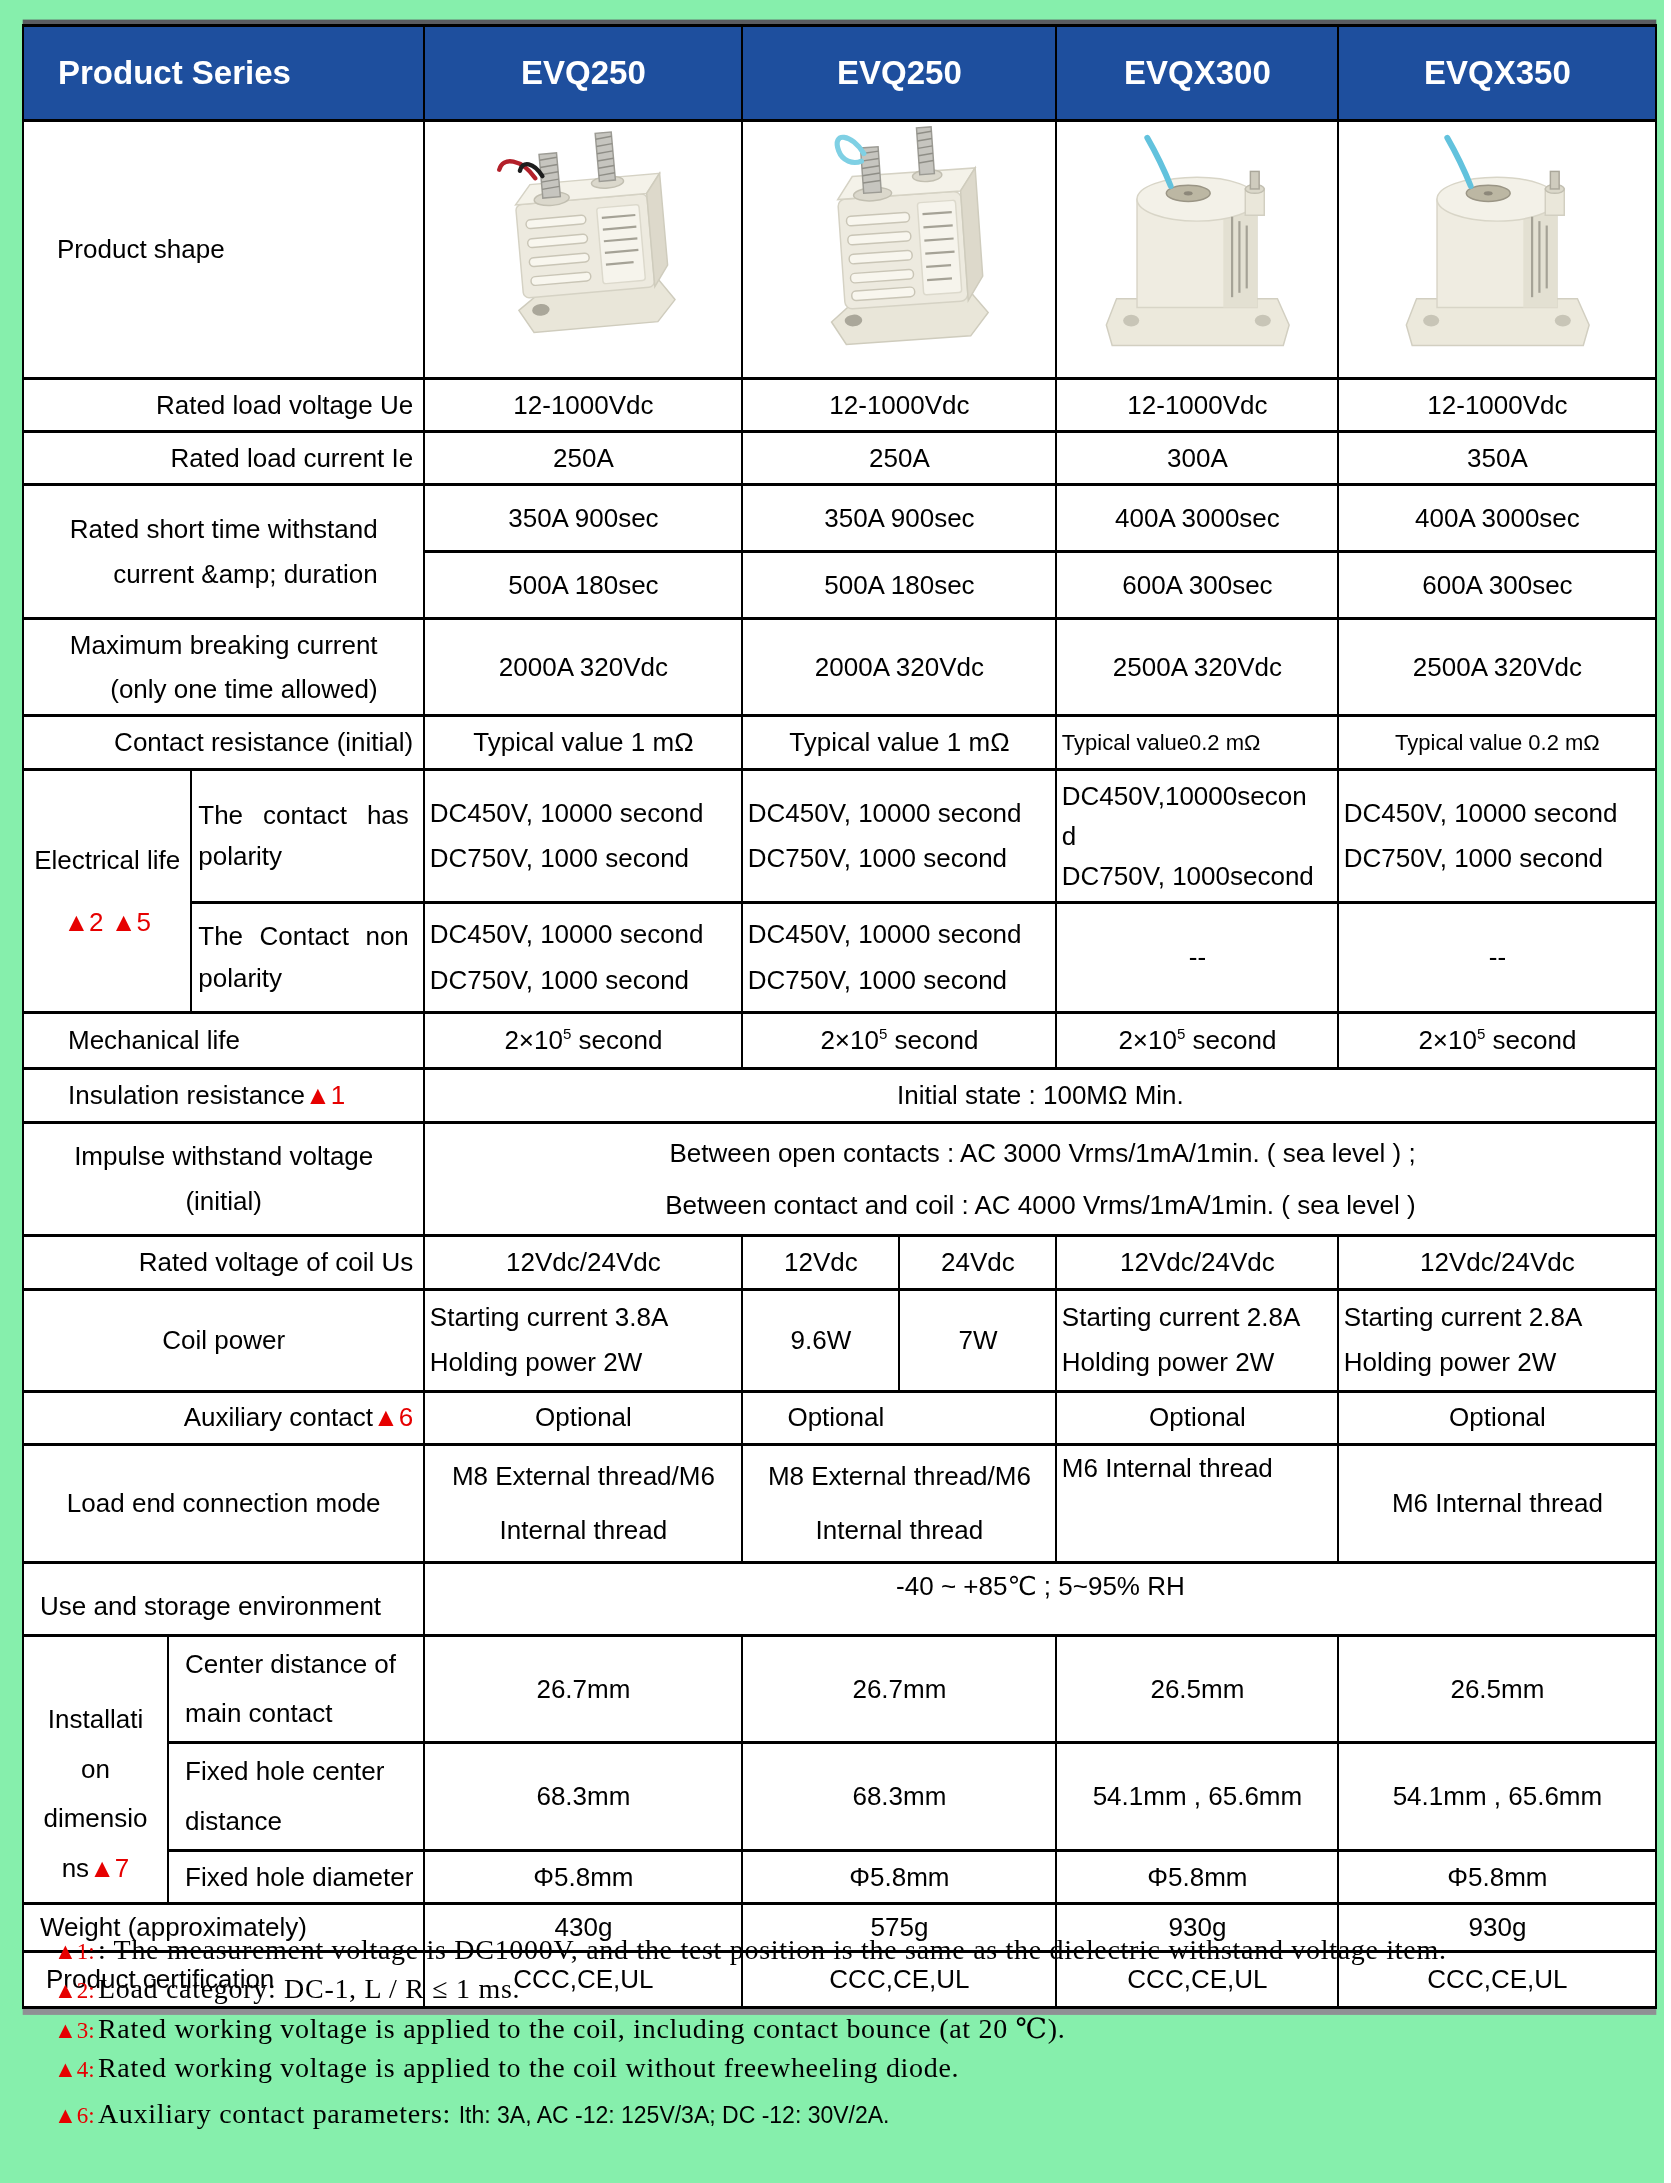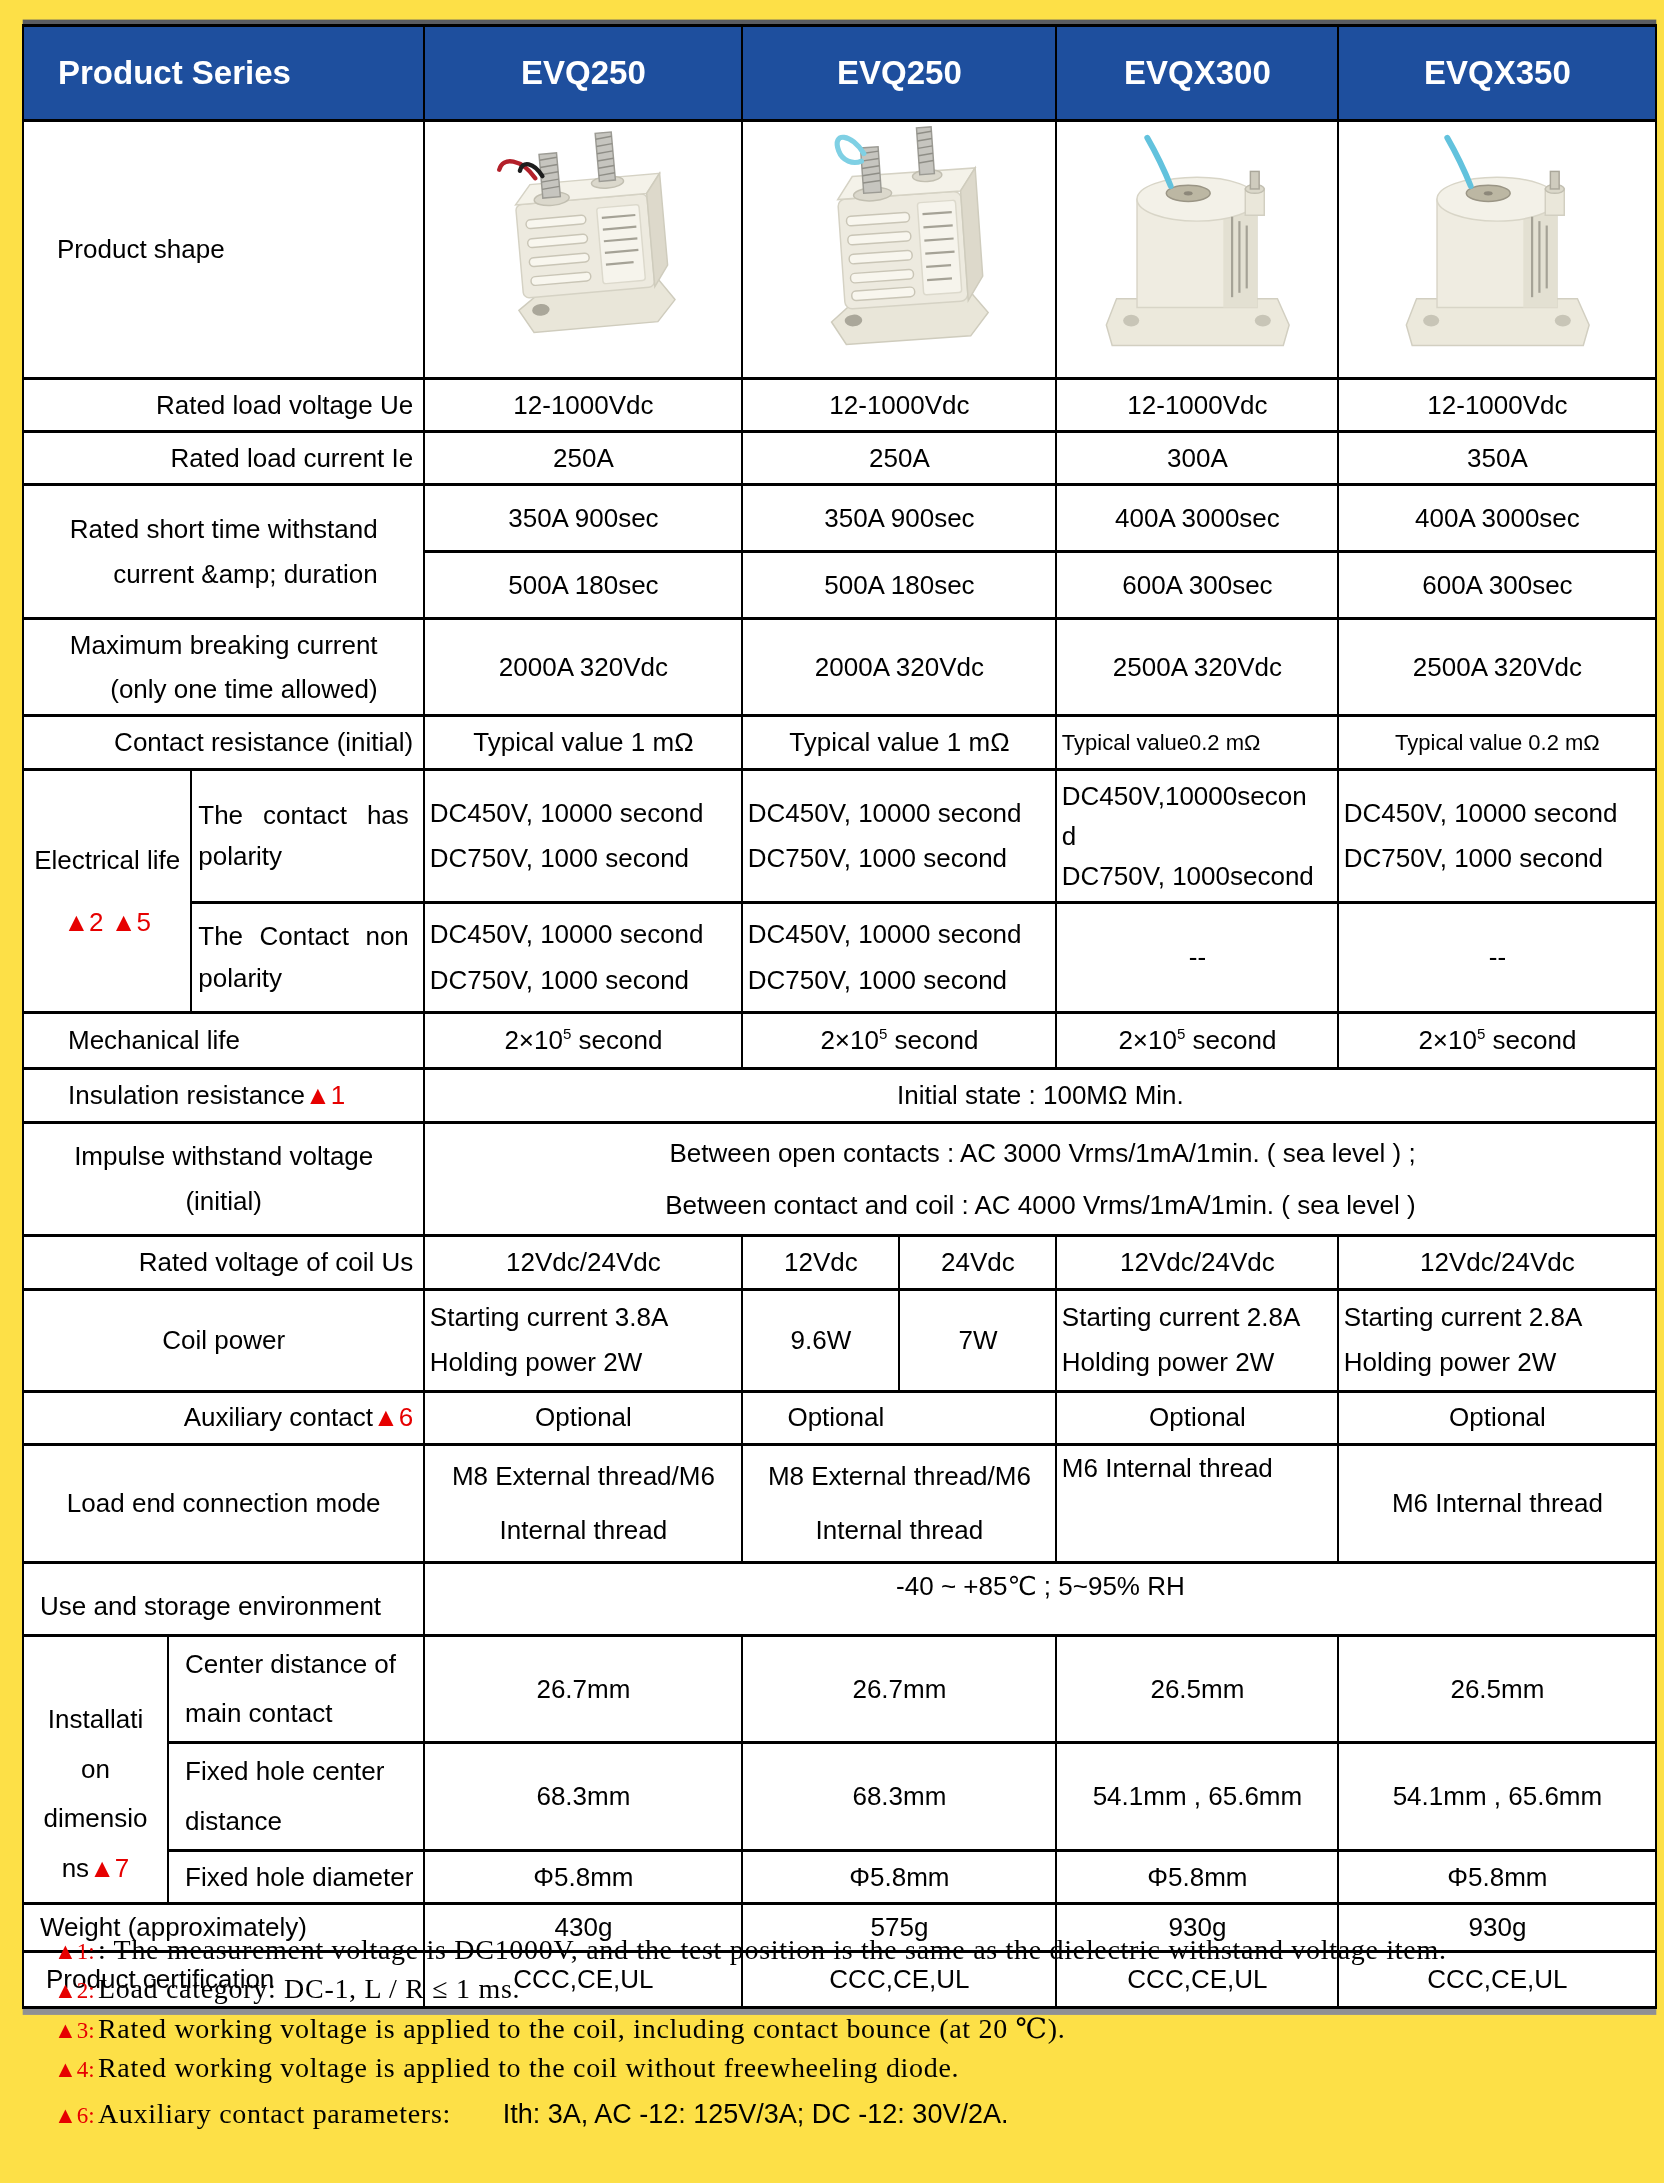--- a/index.html
+++ b/index.html
@@ -1,16 +1,16 @@
 <!DOCTYPE html>
 <html style="font-size:11.7px"><head>
 <meta charset="utf-8">
 <style>
   html,body{margin:0;padding:0;background:#ffffff;}
-  .page{position:relative;width:1664px;height:2183px;background:#fde047;overflow:hidden;
+  .page{position:relative;width:1664px;height:2183px;background:#86efac;overflow:hidden;
         font-family:"Liberation Sans","DejaVu Sans",sans-serif;color:#000;}
 
   table.spec{position:absolute;left:22px;top:24px;width:1634px;border-collapse:collapse;
              table-layout:fixed;background:#fff;
              box-shadow:0 -5.1px 0 -0.7px #5a5c60, 0 6.6px 0 -0.7px #8f9094;}
   td{border:2.2px solid #000;border-top-width:3.7px;border-bottom-width:3.7px;
      font-size:26px;vertical-align:middle;padding:2.9px 7.3px;overflow:hidden;}
 
   tr.hdr td{background:#1e4f9e;color:#fff;font-weight:bold;font-size:33px;text-align:center;}
   tr.hdr td.first{text-align:left;padding-left:34px;}
@@ -33,21 +33,21 @@
   .vtop{vertical-align:top;padding-top:7.3px;}
   .red{color:#e60000;}
   .mark2{display:block;margin-top:31px;color:#e60000;}
   sup{font-size:58%;vertical-align:super;line-height:0;}
   .photo-cell{text-align:center;vertical-align:middle;padding:0;}
 
   .fns{position:absolute;left:54px;top:1938px;width:1574px;}
   .fn{margin-bottom:11px;line-height:23.4px;}
   .fnmark{color:#e60000;font-size:23px;font-family:"Liberation Serif","DejaVu Serif",serif;}
   .fnserif{font-size:28px;font-family:"Liberation Serif","DejaVu Serif",serif;letter-spacing:0.7px;}
-  .fnsans{font-size:27px;font-family:"Liberation Sans","DejaVu Sans",sans-serif;margin-left:44px;}
+  .fnsans{font-size:23px;font-family:"Liberation Sans","DejaVu Sans",sans-serif;}
   .fn.sp{margin-top:17.6px;}
 </style>
 </head>
 <body>
 
 <div class="page">
 
 <table class="spec">
 <colgroup>
   <col style="width:145px">

